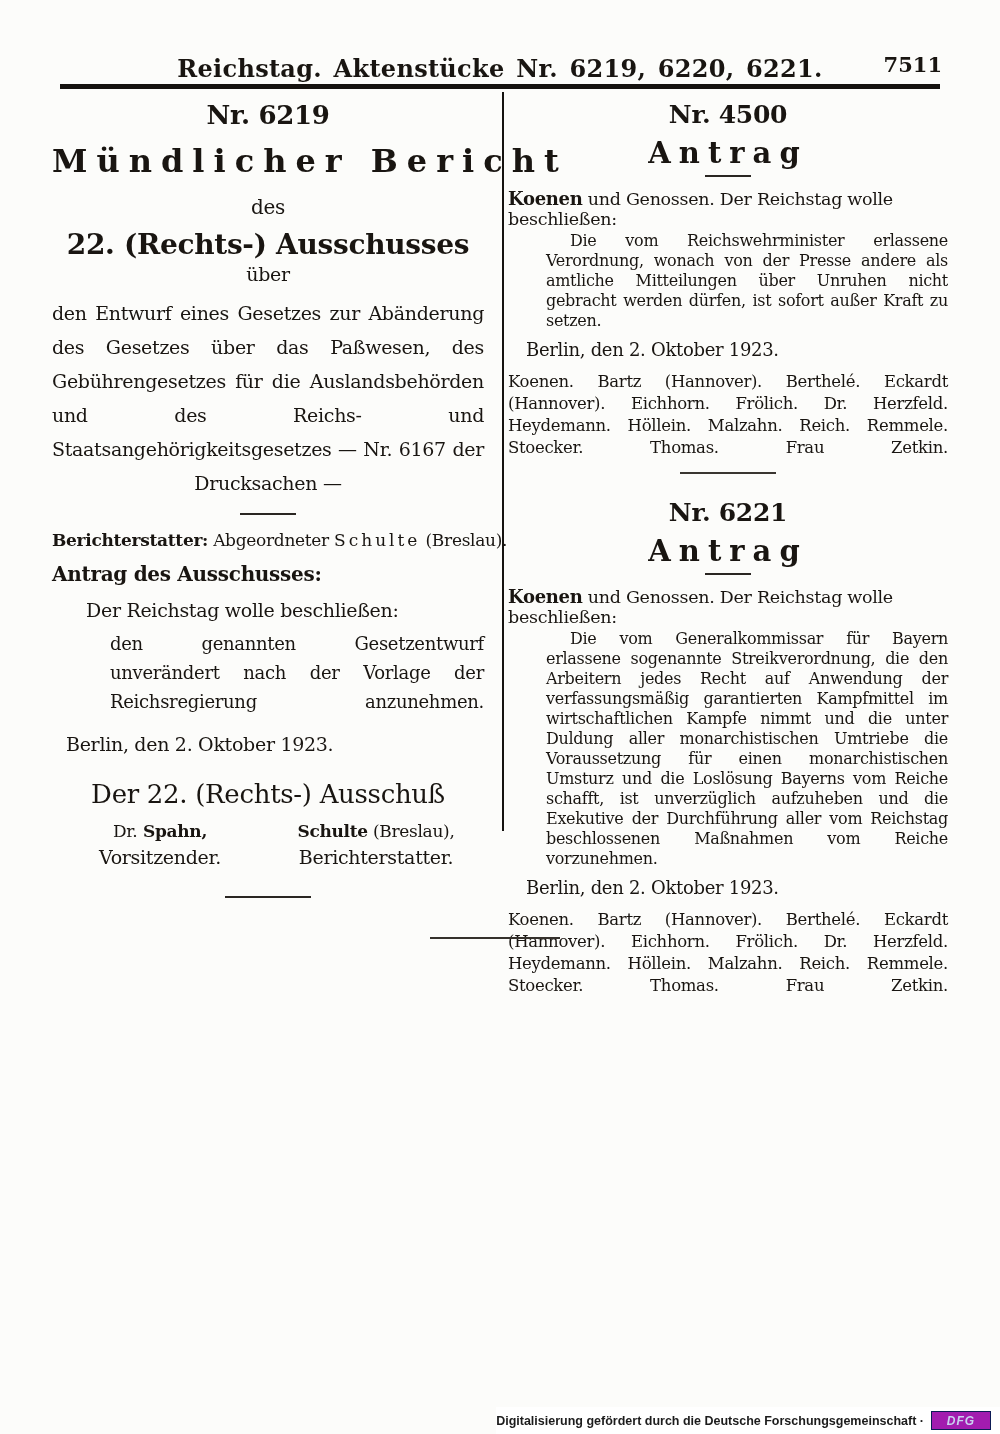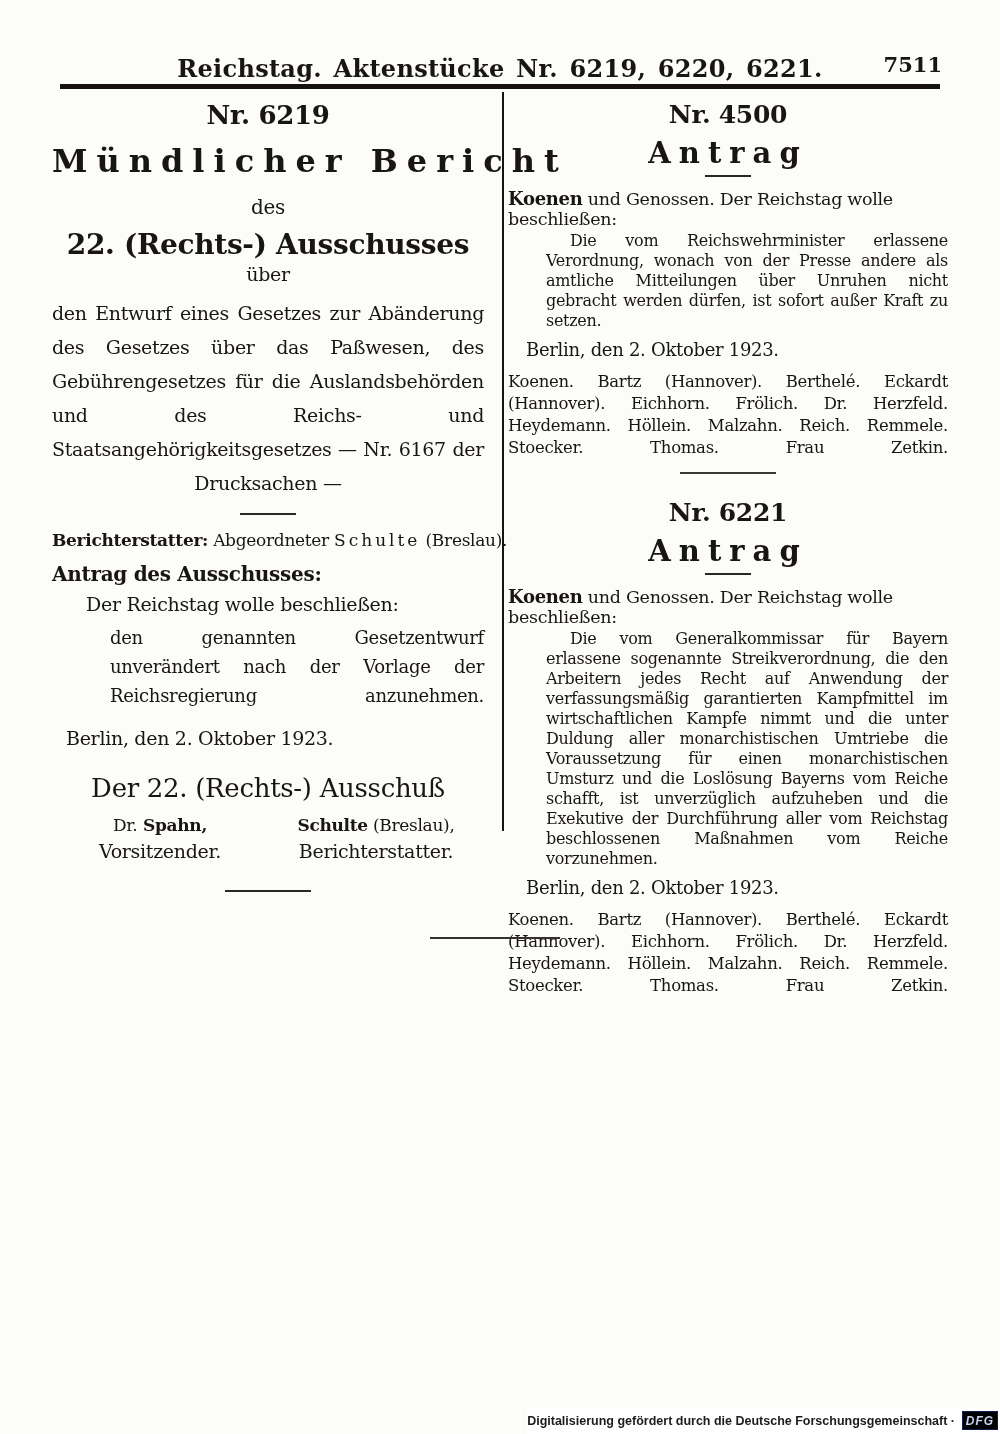--- a/index.html
+++ b/index.html
@@ -26,21 +26,21 @@
   .doc-no       { font-size:26px; font-weight:bold; margin-bottom:12px; }
   #l-title      { font-size:32px; font-weight:bold; letter-spacing:9px; margin-bottom:15px; white-space:nowrap; }
   #l-des        { font-size:20px; margin-bottom:9px; }
   #l-committee  { font-size:28px; font-weight:bold; margin-bottom:2px; }
   #l-ueber      { font-size:19px; margin-bottom:11px; }
   #l-subject    { font-size:19px; line-height:34px; text-align:justify; text-align-last:center; margin-bottom:13px; }
   .rule-s { height:2px; background:#2a2622; border:0; margin:0 auto 15px auto; }
   #l-rule1 { width:56px; }
   #l-rapporteur { font-size:17px; margin-bottom:12px; white-space:nowrap; }
   .sperr { letter-spacing:3px; }
-  #l-motion-head { font-size:20px; font-weight:bold; margin-bottom:7px; }
+  #l-motion-head { font-size:20px; font-weight:bold; margin-bottom:13px; }
   #l-res-intro  { font-size:19px; padding-left:34px; margin-bottom:8px; }
   #l-res-text   { font-size:18px; line-height:29px; margin-left:58px; text-align:justify; text-align-last:justify; margin-bottom:17px; }
   .date-line    { font-size:19px; padding-left:14px; margin-bottom:0; }
   #l-date       { margin-bottom:24px; }
   #l-comm-sig   { font-size:26px; margin-bottom:12px; }
   #l-sig-row    { display:flex; margin-bottom:28px; }
   .sig-cell     { width:50%; text-align:center; }
   .sig-name     { font-size:17px; }
   .sig-role     { font-size:19px; margin-top:5px; }
   #l-rule2 { width:86px; }
@@ -55,23 +55,23 @@
                text-align:justify; margin-bottom:8px; }
   .r-date    { font-size:18px; padding-left:18px; margin-bottom:11px; }
   .r-sigs    { font-size:16.5px; line-height:22px; text-align:justify; text-align-last:justify; margin-bottom:13px; }
   #r-sep     { width:96px; height:2px; background:#3a3631; margin:4px auto 24px auto; }
 
   
   #center-rule { position:absolute; top:937px; left:430px; width:130px; height:2px; background:#35312c; }
 
   
   #footer { position:absolute; top:1407px; right:0; height:27px; display:flex;
-    align-items:center; gap:7px; padding-right:2px; background:#ffffff; }
+    align-items:center; gap:7px; padding-right:9px; background:#ffffff; }
   #footer-text { font-family:"Liberation Sans", sans-serif; font-size:12.5px; font-weight:bold; color:#1c1c1c; }
-  #dfg-logo { width:36px; height:19px; background:#000000; color:#c9d2ef;
+  #dfg-logo { width:60px; height:19px; background:#a21caf; color:#c9d2ef;
     font-family:"Liberation Sans", sans-serif; font-weight:bold; font-style:italic;
     font-size:12px; letter-spacing:1px; display:flex; align-items:center; justify-content:center;
     border:1px solid #0d1b55; }
 </style>
 </head>
 <body>
 
 <div class="page">
 
   <div id="hdr-title">Reichstag.  Aktenstücke Nr. 6219, 6220, 6221.</div>

